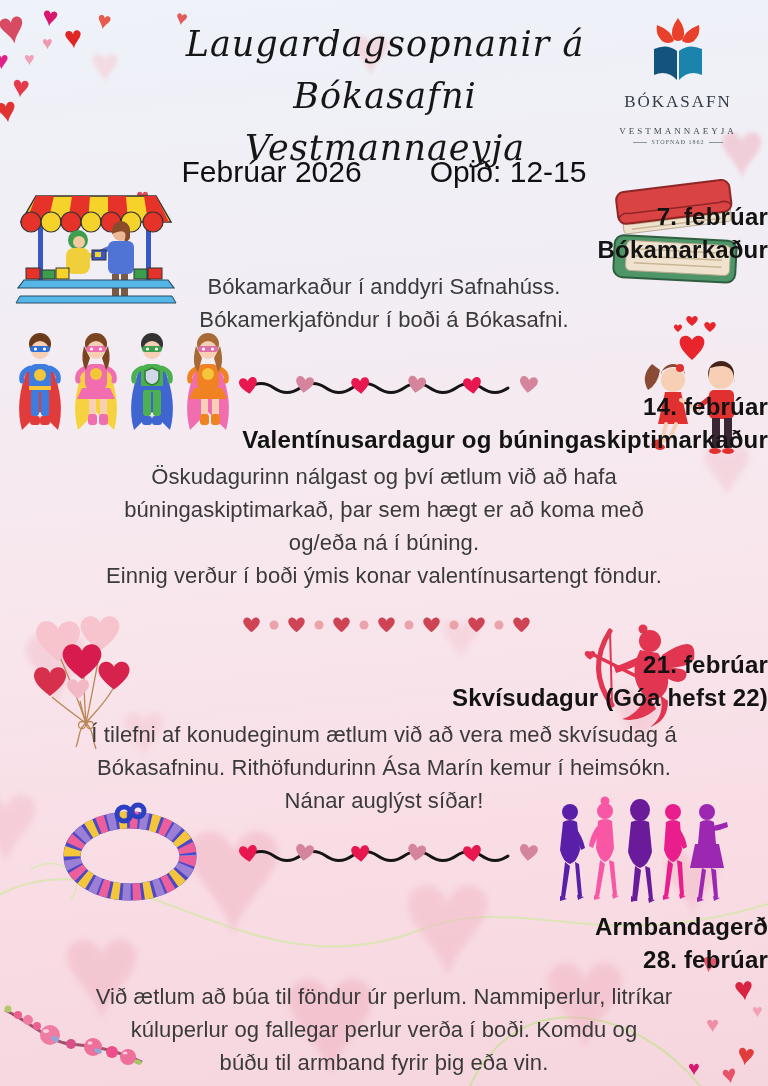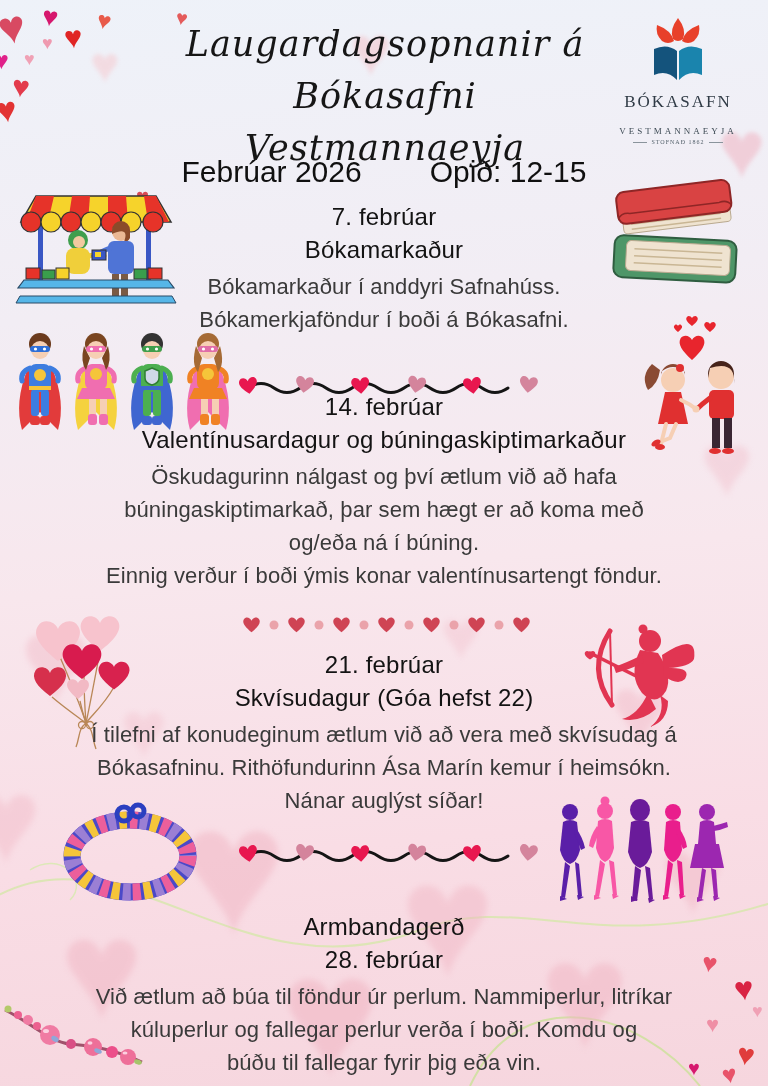--- a/index.html
+++ b/index.html
@@ -24,21 +24,21 @@
   .logo-name{font-family:"Liberation Serif",serif;font-size:17px;letter-spacing:2px;margin-top:2px;text-align:center;}
   .logo-subname{font-family:"Liberation Serif",serif;font-size:9px;letter-spacing:3px;margin-top:14px;color:#3d4a54;}
   .logo-est{display:flex;align-items:center;justify-content:center;gap:4px;margin-top:3px;}
   .logo-est .rule{display:inline-block;width:14px;height:1px;background:#8a949c;}
   .logo-est .est-text{font-family:"Liberation Serif",serif;font-size:6px;letter-spacing:1px;color:#56636d;}
   
   .header-row{position:absolute;left:0;top:155px;width:768px;display:flex;justify-content:center;gap:68px;
     font-weight:normal;font-size:30px;color:#101010;}
   
   .event{position:absolute;left:0;width:768px;text-align:center;}
-  .edate,.etitle{font-weight:normal;font-size:24px;line-height:33px;color:#131313;letter-spacing:.2px;}
+  .edate,.etitle{font-weight:bold;font-size:24px;line-height:33px;color:#131313;letter-spacing:.2px;text-align:right;}
   .event p{margin:0;font-size:22px;line-height:33px;color:#3a3a3a;letter-spacing:.1px;}
   .event .body{margin-top:4px;}
   .divider{position:absolute;}
 </style>
 </head>
 <body>
 
 <div class="poster">
 
   <svg class="abs" style="left:0;top:0;width:768px;height:1086px" viewBox="0 0 768 1086">
@@ -429,21 +429,21 @@
         <path d="M168 104 L175 106 L169 109 Z"></path>
     </g>
   </svg>
 
   <section class="event" style="top:910px">
     <div class="etitle">Armbandagerð</div>
     <div class="edate">28. febrúar</div>
     <div class="body">
       <p>Við ætlum að búa til föndur úr perlum. Nammiperlur, litríkar</p>
       <p>kúluperlur og fallegar perlur verða í boði. Komdu og</p>
-      <p>búðu til fallegar fyrir þig eða vin.</p>
+      <p>búðu til armband fyrir þig eða vin.</p>
     </div>
   </section>
 
   <svg class="abs" style="left:0;top:982px;width:145px;height:95px" viewBox="0 0 145 95">
     <path d="M5 28 C30 40 50 60 70 62 C95 64 115 68 142 80" stroke="#a0516b" stroke-width="3" fill="none"></path>
     <circle cx="8" cy="27" r="3.5" fill="#b4c96a"></circle>
     <circle cx="18" cy="33" r="4" fill="#ec5f8f"></circle>
     <circle cx="28" cy="38" r="5" fill="#f07ba3"></circle>
     <circle cx="37" cy="44" r="4" fill="#ec5f8f"></circle>
     <circle cx="50" cy="53" r="10" fill="#f07ba3"></circle>

